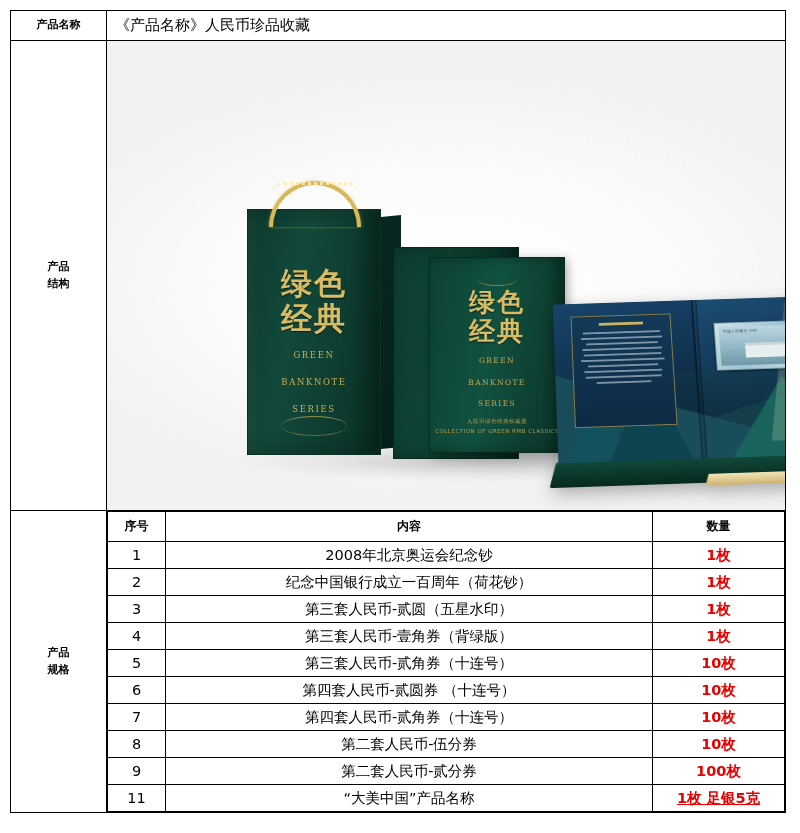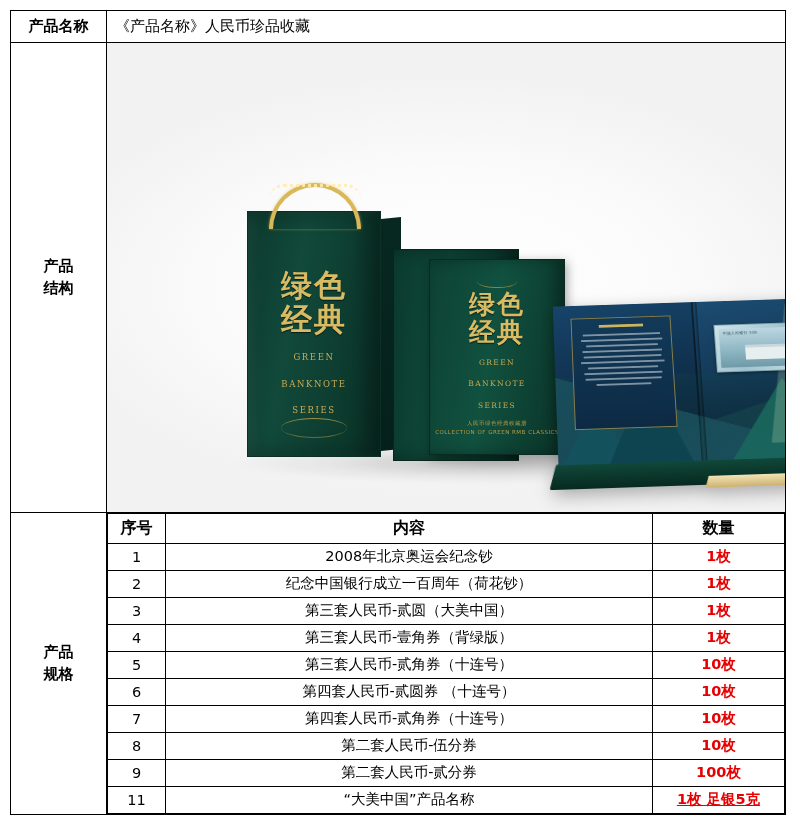--- a/index.html
+++ b/index.html
@@ -24,21 +24,21 @@
     table-layout: fixed;
   }
   table.main > tbody > tr > td {
     border: 1px solid #000;
     vertical-align: middle;
   }
   .lbl-cell {
     width: 96px;
     text-align: center;
     font-weight: bold;
-    font-size: 15px;
+    font-size: 11px;
     line-height: 1.5;
     padding: 4px 2px;
   }
   .title-row td.val {
     padding: 5px 8px;
     font-size: 15px;
     height: 30px;
   }
   .struct-row td.val {
     padding: 4px;
@@ -306,21 +306,21 @@
   }
   table.spec td, table.spec th {
     border: 1px solid #000;
     height: 27px;
     font-size: 14.5px;
     text-align: center;
     padding: 1px 2px;
   }
   table.spec thead th {
     font-weight: bold;
-    font-size: 16px;
+    font-size: 12px;
     height: 30px;
   }
   table.spec td.idx { width: 58px; }
   table.spec td.qty, table.spec th.qty { width: 132px; }
   table.spec td.qty {
     color: #e60000;
     font-weight: bold;
   }
   table.spec td.content { text-align: center; }
   .nowrap { white-space: nowrap; text-decoration: underline; }
@@ -437,21 +437,21 @@
                 <td class="content">2008年北京奥运会纪念钞</td>
                 <td class="qty">1枚</td>
               </tr>
               <tr>
                 <td class="idx">2</td>
                 <td class="content">纪念中国银行成立一百周年（荷花钞）</td>
                 <td class="qty">1枚</td>
               </tr>
               <tr>
                 <td class="idx">3</td>
-                <td class="content">第三套人民币-贰圆（大美中国）</td>
+                <td class="content">第三套人民币-贰圆（五星水印）</td>
                 <td class="qty">1枚</td>
               </tr>
               <tr>
                 <td class="idx">4</td>
                 <td class="content">第三套人民币-壹角券（背绿版）</td>
                 <td class="qty">1枚</td>
               </tr>
               <tr>
                 <td class="idx">5</td>
                 <td class="content">第三套人民币-贰角券（十连号）</td>

